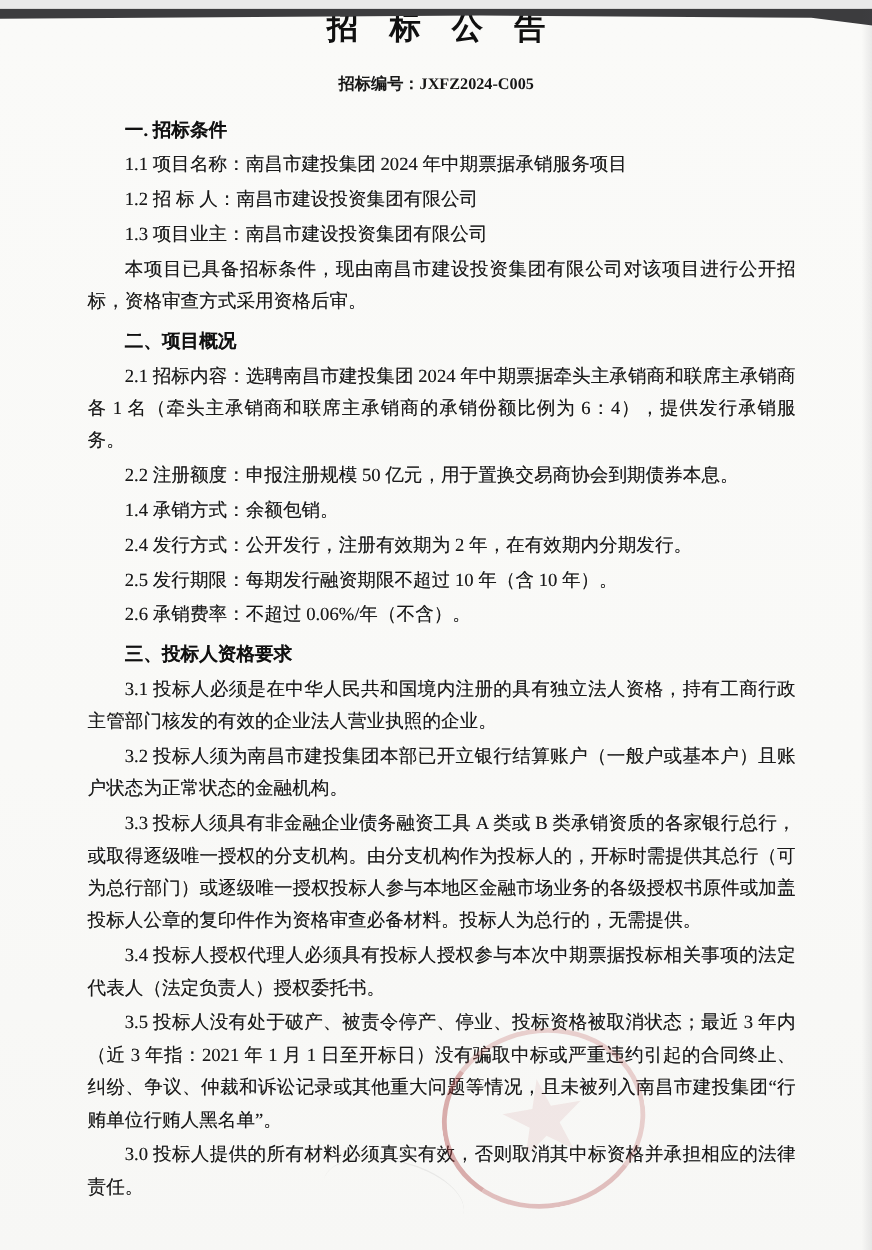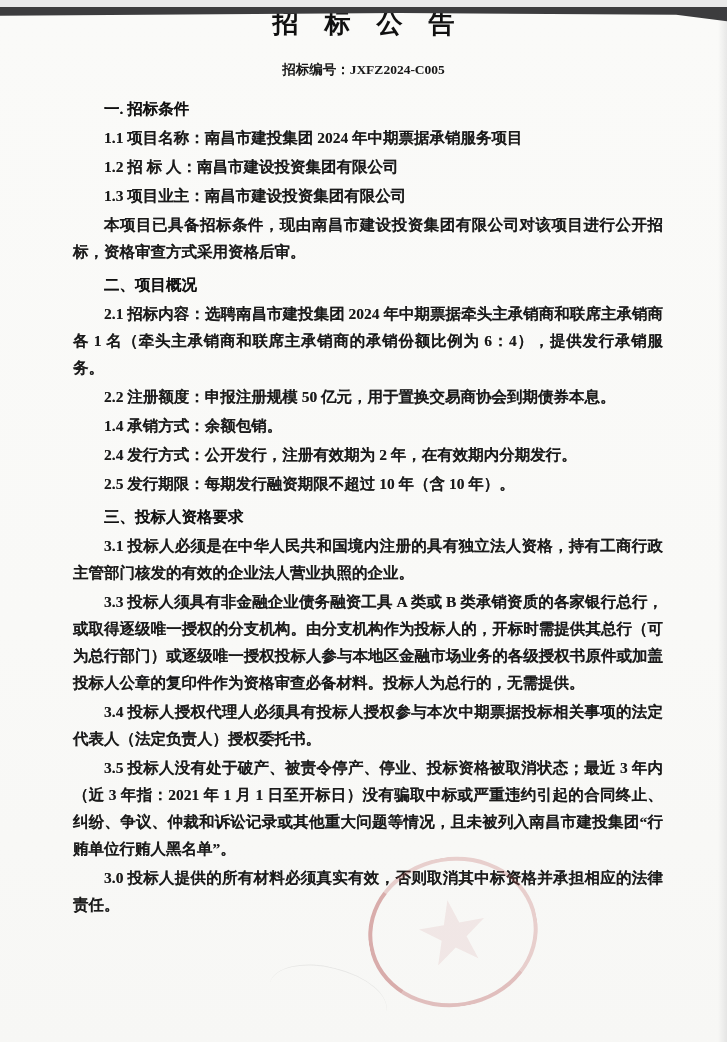--- a/index.html
+++ b/index.html
@@ -44,21 +44,21 @@
     text-align:justify;
     text-shadow:0 0 .4px rgba(20,20,20,.55);
   }
   .doc-body h3{
     margin:6px 0 2px;
     font-size:15.5px;line-height:27px;
     font-weight:bold;color:#101010;text-indent:2em;
   }
   .doc-body p{
     margin:0 0 2px;
-    line-height:27px;text-indent:2em;font-weight:bold;
+    line-height:27px;text-indent:2em;
   }
   
   .stamp{
     position:absolute;left:368px;top:850px;width:162px;height:142px;
     border:4px solid rgba(184,88,88,.26);
     border-left-color:rgba(170,62,62,.40);
     border-bottom-color:rgba(178,74,74,.32);
     border-radius:50%;
     transform:rotate(-10deg);
     pointer-events:none;
@@ -92,22 +92,24 @@
       <p>1.1 项目名称：南昌市建投集团 2024 年中期票据承销服务项目</p>
       <p>1.2 招 标 人：南昌市建设投资集团有限公司</p>
       <p>1.3 项目业主：南昌市建设投资集团有限公司</p>
       <p>本项目已具备招标条件，现由南昌市建设投资集团有限公司对该项目进行公开招标，资格审查方式采用资格后审。</p>
       <h3>二、项目概况</h3>
       <p>2.1 招标内容：选聘南昌市建投集团 2024 年中期票据牵头主承销商和联席主承销商各 1 名（牵头主承销商和联席主承销商的承销份额比例为 6：4），提供发行承销服务。</p>
       <p>2.2 注册额度：申报注册规模 50 亿元，用于置换交易商协会到期债券本息。</p>
       <p>1.4 承销方式：余额包销。</p>
       <p>2.4 发行方式：公开发行，注册有效期为 2 年，在有效期内分期发行。</p>
       <p>2.5 发行期限：每期发行融资期限不超过 10 年（含 10 年）。</p>
+      <p>2.6 承销费率：不超过 0.06%/年（不含）。</p>
       <h3>三、投标人资格要求</h3>
       <p>3.1 投标人必须是在中华人民共和国境内注册的具有独立法人资格，持有工商行政主管部门核发的有效的企业法人营业执照的企业。</p>
+      <p>3.2 投标人须为南昌市建投集团本部已开立银行结算账户（一般户或基本户）且账户状态为正常状态的金融机构。</p>
       <p>3.3 投标人须具有非金融企业债务融资工具 A 类或 B 类承销资质的各家银行总行，或取得逐级唯一授权的分支机构。由分支机构作为投标人的，开标时需提供其总行（可为总行部门）或逐级唯一授权投标人参与本地区金融市场业务的各级授权书原件或加盖投标人公章的复印件作为资格审查必备材料。投标人为总行的，无需提供。</p>
       <p>3.4 投标人授权代理人必须具有投标人授权参与本次中期票据投标相关事项的法定代表人（法定负责人）授权委托书。</p>
       <p>3.5 投标人没有处于破产、被责令停产、停业、投标资格被取消状态；最近 3 年内（近 3 年指：2021 年 1 月 1 日至开标日）没有骗取中标或严重违约引起的合同终止、纠纷、争议、仲裁和诉讼记录或其他重大问题等情况，且未被列入南昌市建投集团“行贿单位行贿人黑名单”。</p>
       <p>3.0 投标人提供的所有材料必须真实有效，否则取消其中标资格并承担相应的法律责任。</p>
     </div>
 
   <div class="stamp">
     <span class="star">★</span>
   </div>
   <div class="crease"></div>

